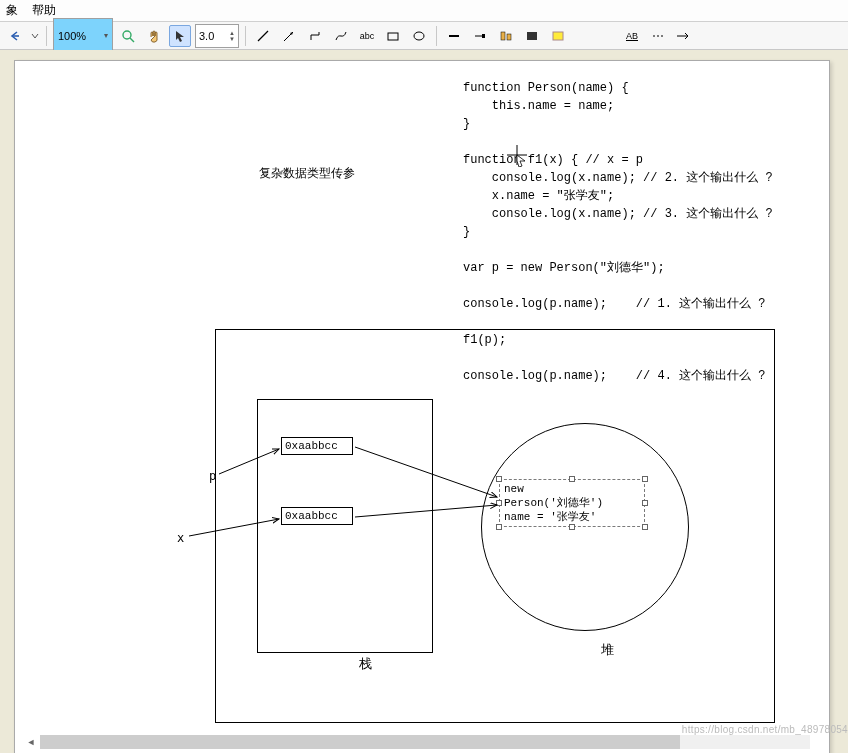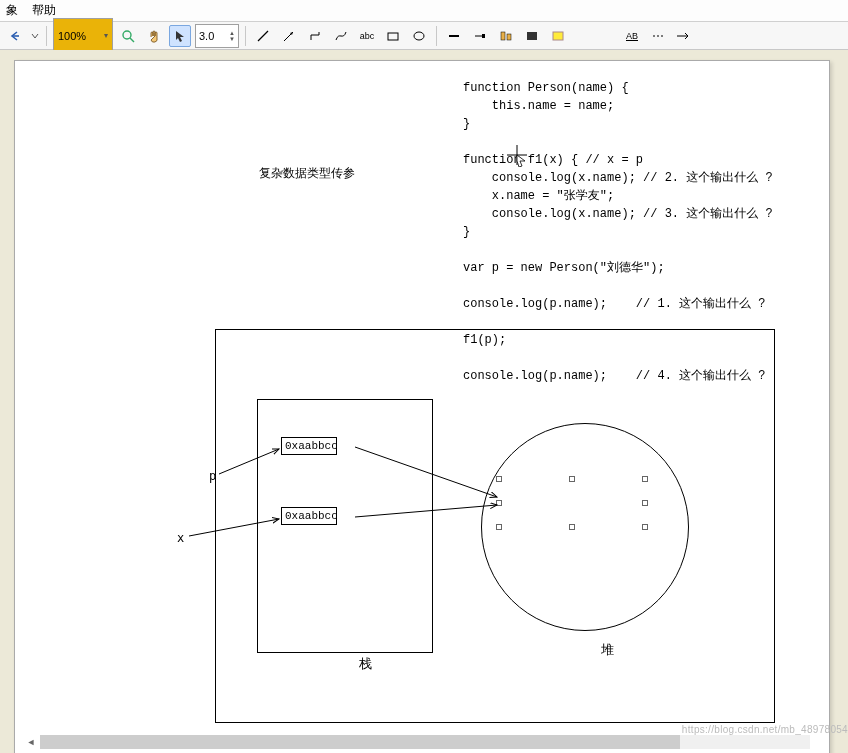--- a/index.html
+++ b/index.html
@@ -3,32 +3,32 @@
 <meta charset="utf-8">
 <style>
   * { box-sizing: border-box; margin: 0; padding: 0; }
   html, body { width: 848px; height: 753px; overflow: hidden; font-family: "Microsoft YaHei", Arial, sans-serif; font-size: 12px; background: #fff; color: #000; }
   .menubar { height: 22px; background: #fdfdfd; border-bottom: 1px solid #d0d0d0; display: flex; align-items: center; padding: 0 6px; gap: 14px; }
   .menubar span { cursor: default; }
   .toolbar { height: 28px; background: #f7f7f7; border-bottom: 1px solid #c8c8c8; display: flex; align-items: center; padding: 0 4px; gap: 4px; }
   .tb-btn { width: 22px; height: 22px; display: flex; align-items: center; justify-content: center; border: 1px solid transparent; border-radius: 2px; }
   .tb-btn svg { display: block; }
   .tb-sep { width: 1px; height: 20px; background: #c8c8c8; margin: 0 2px; }
-  .zoom-box { width: 60px; height: 36px; border: 1px solid #a0a0a0; background: #eab308; font-size: 11px; padding: 0 4px; display: flex; align-items: center; justify-content: space-between; }
+  .zoom-box { width: 60px; height: 36px; border: 1px solid #a0a0a0; background: #7dd3fc; font-size: 11px; padding: 0 4px; display: flex; align-items: center; justify-content: space-between; }
   .zoom-box .caret { font-size: 8px; color: #555; }
   .spin-box { width: 44px; height: 24px; border: 1px solid #a0a0a0; background: #fff; font-size: 11px; padding: 0 3px; display: flex; align-items: center; justify-content: space-between; }
   .spin-ctr { display: flex; flex-direction: column; font-size: 6px; line-height: 6px; color: #555; }
   .canvas-wrap { position: relative; width: 848px; height: 703px; background: #ece9d8; }
   .page { position: absolute; left: 14px; top: 10px; width: 816px; height: 720px; background: #fff; border: 1px solid #aaa; box-shadow: 2px 2px 4px rgba(0,0,0,.15); }
   .page-inner { position: relative; width: 100%; height: 100%; }
   .title-txt { position: absolute; left: 244px; top: 104px; font-size: 12px; font-family: SimSun, serif; }
   .code-block { position: absolute; left: 448px; top: 18px; font-family: SimSun, "Courier New", monospace; font-size: 12px; line-height: 18px; white-space: pre; }
   .outer-box { position: absolute; left: 200px; top: 268px; width: 560px; height: 394px; border: 1px solid #000; }
   .stack-box { position: absolute; left: 242px; top: 338px; width: 176px; height: 254px; border: 1px solid #000; }
-  .addr-box { position: absolute; width: 56px; height: 18px; border: 1px solid #000; font-family: "Courier New", monospace; font-size: 11px; display: flex; align-items: center; padding: 1px 3px; background: #fff; }
+  .addr-box { position: absolute; width: 72px; height: 18px; border: 1px solid #000; font-family: "Courier New", monospace; font-size: 11px; display: flex; align-items: center; padding: 1px 3px; background: #fff; }
   .addr1 { left: 266px; top: 376px; }
   .addr2 { left: 266px; top: 446px; }
   .lbl { position: absolute; font-family: SimSun, monospace; font-size: 12px; }
   .lbl-p { left: 194px; top: 408px; }
   .lbl-x { left: 162px; top: 470px; }
   .lbl-stack { left: 344px; top: 594px; font-size: 13px; }
   .lbl-heap { left: 586px; top: 580px; font-size: 13px; }
   .heap-circle { position: absolute; left: 466px; top: 362px; width: 208px; height: 208px; border: 1px solid #000; border-radius: 50%; }
   .obj-box { position: absolute; left: 484px; top: 418px; width: 146px; height: 48px; border: 1px dashed #7a7a7a; background: #fff; font-family: SimSun, "Courier New", monospace; font-size: 11px; line-height: 14px; padding: 2px 4px; white-space: pre; }
   .sel-handle { position: absolute; width: 6px; height: 6px; border: 1px solid #666; background: #fff; }
@@ -200,20 +200,23 @@
       <div class="addr-box addr1">0xaabbcc</div>
       <div class="addr-box addr2">0xaabbcc</div>
 
       <div class="lbl lbl-p">p</div>
       <div class="lbl lbl-x">x</div>
       <div class="lbl lbl-stack">栈</div>
       <div class="lbl lbl-heap">堆</div>
 
       <div class="heap-circle"></div>
 
+      <div class="obj-box">new
+Person('刘德华')
+name = '张学友'</div>
 
       <div class="sel-handle" style="left:481px; top:415px;"></div>
       <div class="sel-handle" style="left:554px; top:415px;"></div>
       <div class="sel-handle" style="left:627px; top:415px;"></div>
       <div class="sel-handle" style="left:481px; top:439px;"></div>
       <div class="sel-handle" style="left:627px; top:439px;"></div>
       <div class="sel-handle" style="left:481px; top:463px;"></div>
       <div class="sel-handle" style="left:554px; top:463px;"></div>
       <div class="sel-handle" style="left:627px; top:463px;"></div>
 

